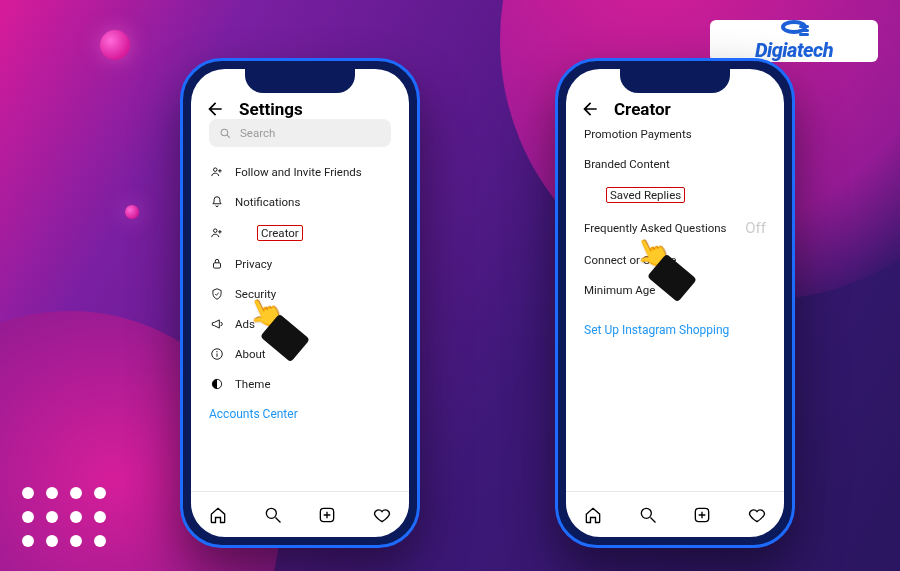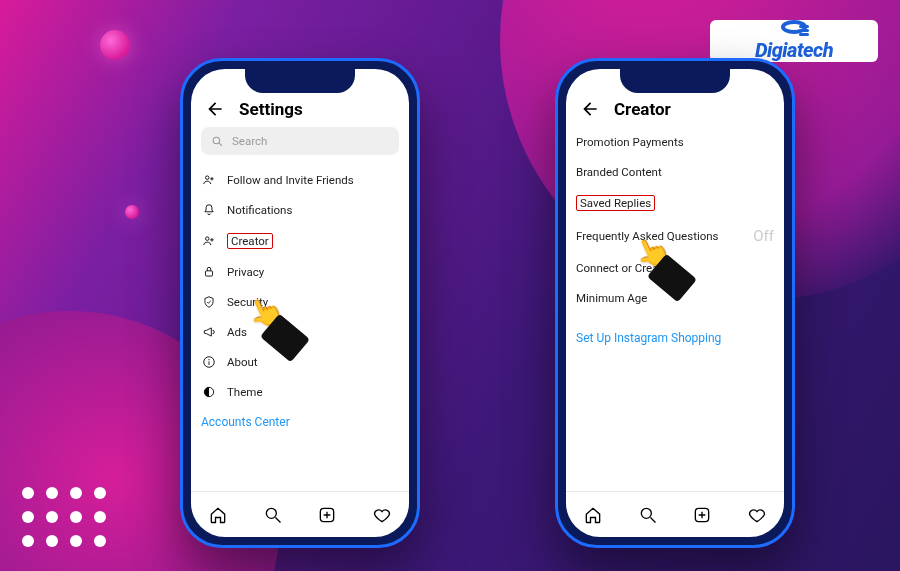--- a/index.html
+++ b/index.html
@@ -92,37 +92,37 @@
     overflow: hidden;
     display: flex; flex-direction: column;
   }
   .notch {
     position: absolute; top: 0; left: 50%; transform: translateX(-50%);
     width: 110px; height: 24px; background: #0a1a5a;
     border-bottom-left-radius: 18px; border-bottom-right-radius: 18px;
     z-index: 5;
   }
   .header {
-    padding: 30px 14px 8px 14px;
+    padding: 30px 14px 0 14px;
     display: flex; gap: 14px;
   }
   .header .back { font-size: 20px; line-height:1; }
   .header .title { font-weight: 700; font-size: 17px; color:#000; }
-  .content { flex: 1; overflow: hidden; padding: 0 10px; font-size: 11.5px; color:#222; }
+  .content { flex: 1; overflow: hidden; padding: 0 18px; font-size: 11.5px; color:#222; }
   .search {
     background: #efefef; border-radius: 8px;
     padding: 7px 10px; display:flex; align-items:center; gap:8px;
     color:#9a9a9a; margin-bottom: 10px;
   }
   .row {
     display:flex; align-items:center; gap:10px;
     padding: 8px 0;
   }
   .row .ic { width:16px; display:inline-flex; justify-content:center; color:#222;}
-  .boxed { border:1.5px solid #d40000; padding: 0 3px; border-radius:2px; display:inline-block; }
+  .boxed { border:1.5px solid #d40000; padding: 0 3px; border-radius:2px; display:inline-block;margin-left:22px; }
   .link-blue { color:#2196f3; font-size:12px; padding:8px 0; display:block;}
   .off { color:#ccc; font-size:15px; }
 
   .bottombar {
     height: 46px;
     border-top: 1px solid #e6e6e6;
     display:flex; align-items:center; justify-content: space-around;
     color:#000;
     margin-top:auto;
   }

